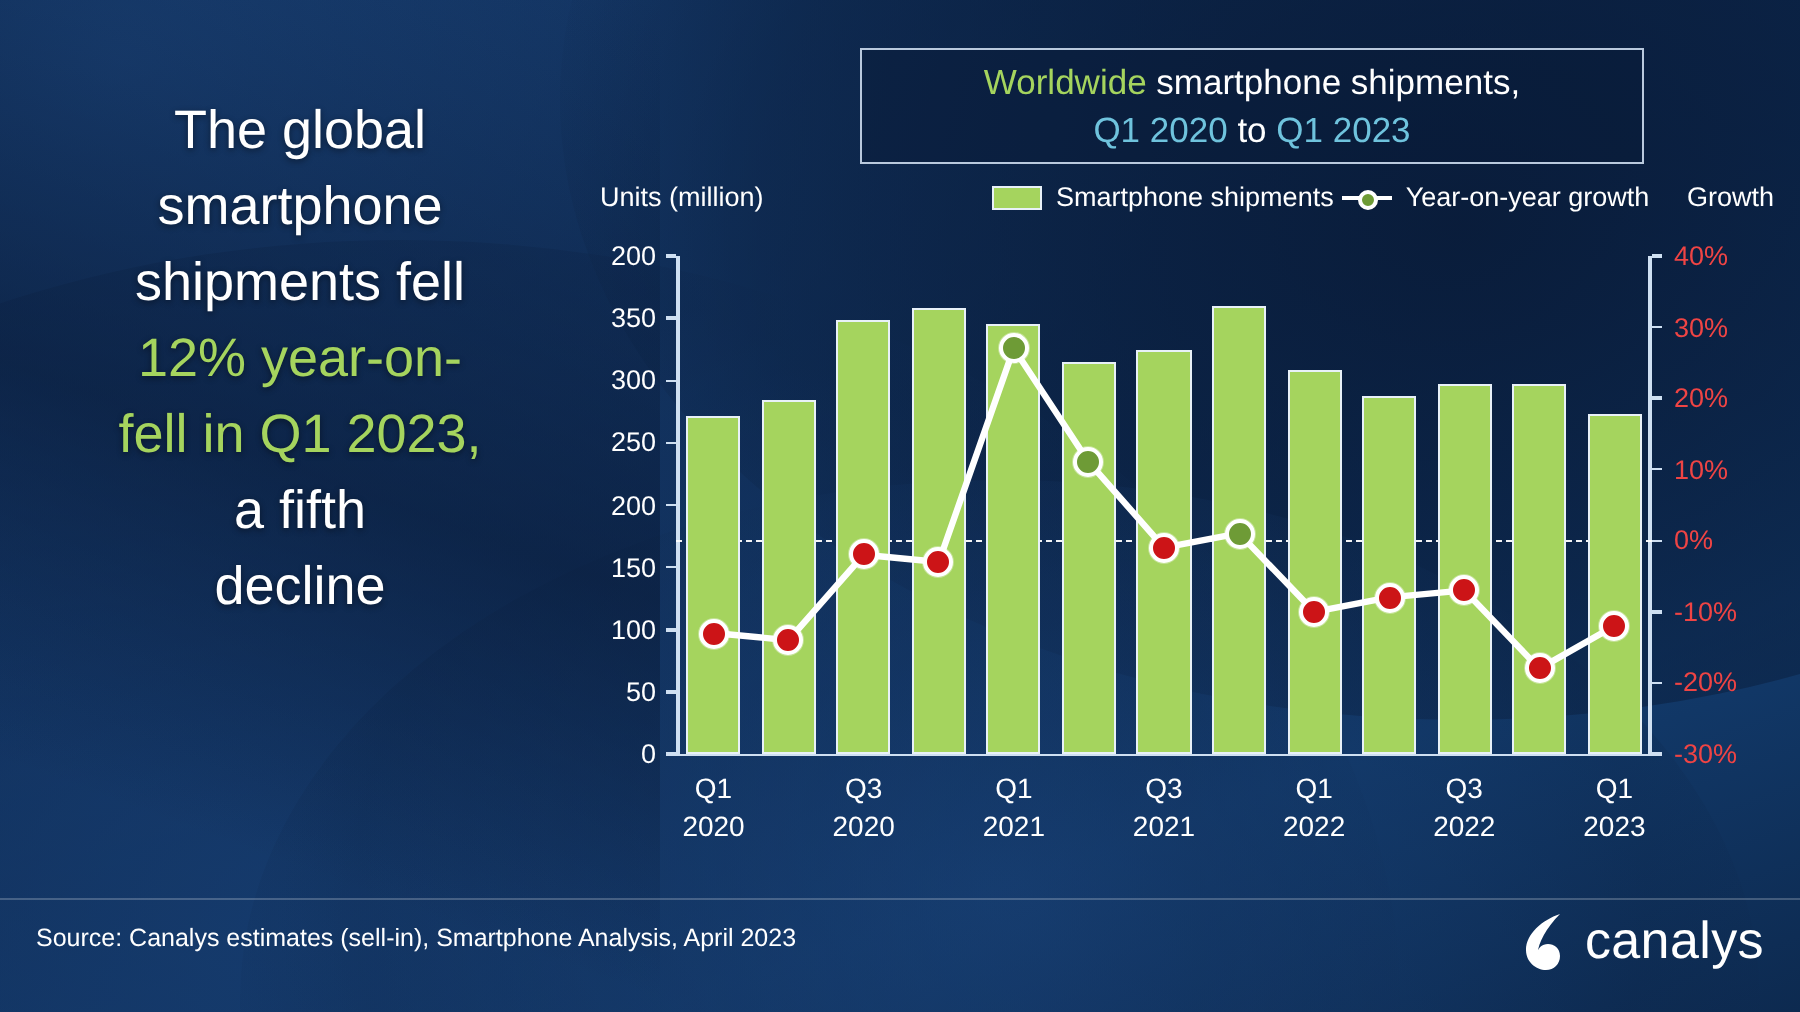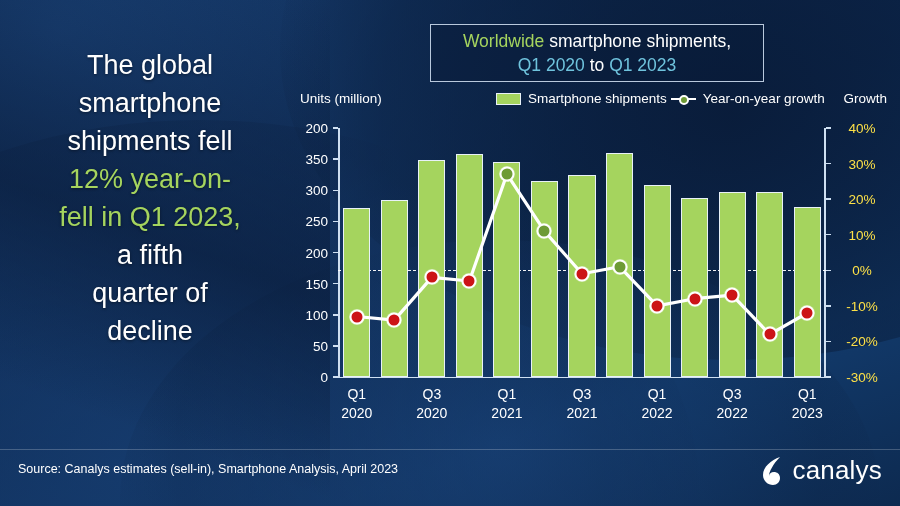--- a/index.html
+++ b/index.html
@@ -24,21 +24,21 @@
   #headline{
     position:absolute;left:16px;top:46px;width:268px;
     text-align:center;color:#ffffff;
     font-size:27px;line-height:38px;font-weight:400;
     text-shadow:0 1px 3px rgba(0,0,0,.45);
   }
   #headline .hl{color:#a5d45e;}
 
   
   #title-box{
-    position:absolute;left:430px;top:24px;width:334px;height:58px;
+    position:absolute;left:430px;top:24px;width:392px;height:58px;
     border:1px solid #b9c9dd;background:rgba(8,26,56,.45);
     display:flex;align-items:center;justify-content:center;
     text-align:center;box-sizing:border-box;
   }
   #title-box .tt{font-size:17.5px;line-height:24px;color:#ffffff;}
   .c-green{color:#a5d45e;}
   .c-cyan{color:#6fc3dd;}
 
   
   #chart{position:absolute;left:300px;top:92px;width:585px;height:300px;}
@@ -48,21 +48,21 @@
   #units-title{left:0px;top:-1px;}
   #growth-title{right:-2px;top:-1px;}
 
   .axis-line{position:absolute;background:#cfe0f2;}
   #yl-line{left:38px;top:36px;width:1.5px;height:249px;}
   #yr-line{left:524px;top:36px;width:1.5px;height:249px;}
   #x-line{left:38px;top:284.5px;width:488px;height:1.5px;}
 
   .tick{position:absolute;width:5px;height:1.5px;background:#cfe0f2;}
   .tl-lab{position:absolute;color:#ffffff;font-size:13.5px;text-align:right;width:34px;transform:translateY(-50%);}
-  .tr-lab{position:absolute;color:#fde047;font-size:13.5px;text-align:center;width:50px;transform:translateY(-50%);}
+  .tr-lab{position:absolute;color:#ef4444;font-size:13.5px;text-align:left;width:50px;transform:translateY(-50%);}
 
   .zero-line{position:absolute;left:38px;width:488px;height:0;border-top:1.4px dashed #ffffff;opacity:.95;}
 
   .bar{position:absolute;bottom:0;background:#a5d45e;border:1.2px solid #e8f1f8;box-sizing:border-box;}
 
   .marker{position:absolute;width:15px;height:15px;border-radius:50%;border:2.6px solid #ffffff;box-sizing:border-box;transform:translate(-50%,-50%);box-shadow:0 0 0 .5px rgba(255,255,255,.35);}
   .m-neg{background:#cc1417;}
   .m-pos{background:#6e9b36;}
 
   
@@ -95,21 +95,20 @@
   <div class="swoosh sw4"></div>
   <div class="darkband"></div>
 
   <div id="headline">
     <div>The global</div>
     <div>smartphone</div>
     <div>shipments fell</div>
     <div class="hl">12% year-on-</div>
     <div class="hl">fell in Q1 2023,</div>
     <div>a fifth</div>
-    <div>quarter of</div>
     <div>decline</div>
   </div>
 
   <div id="title-box">
     <div class="tt">
       <span class="c-green">Worldwide</span><span> smartphone shipments,</span><br>
       <span class="c-cyan">Q1 2020</span><span> to </span><span class="c-cyan">Q1 2023</span>
     </div>
   </div>
 

